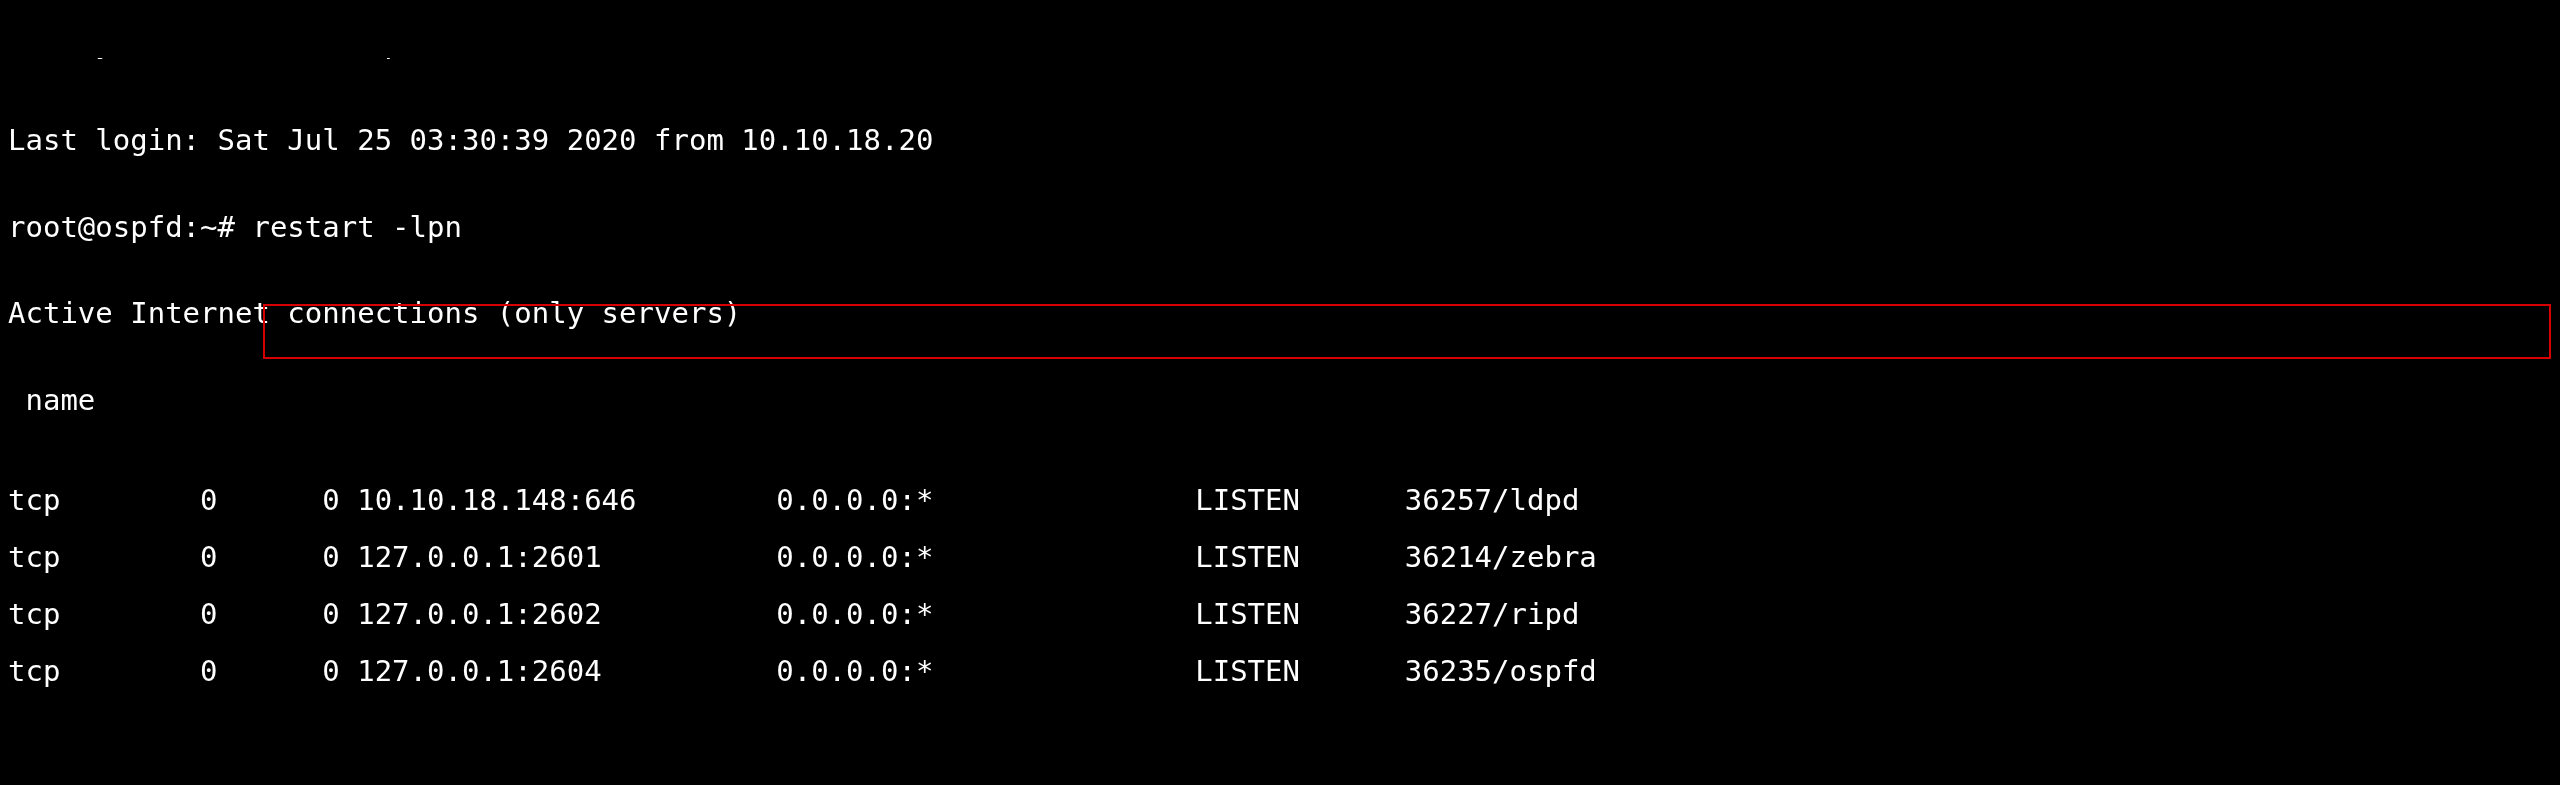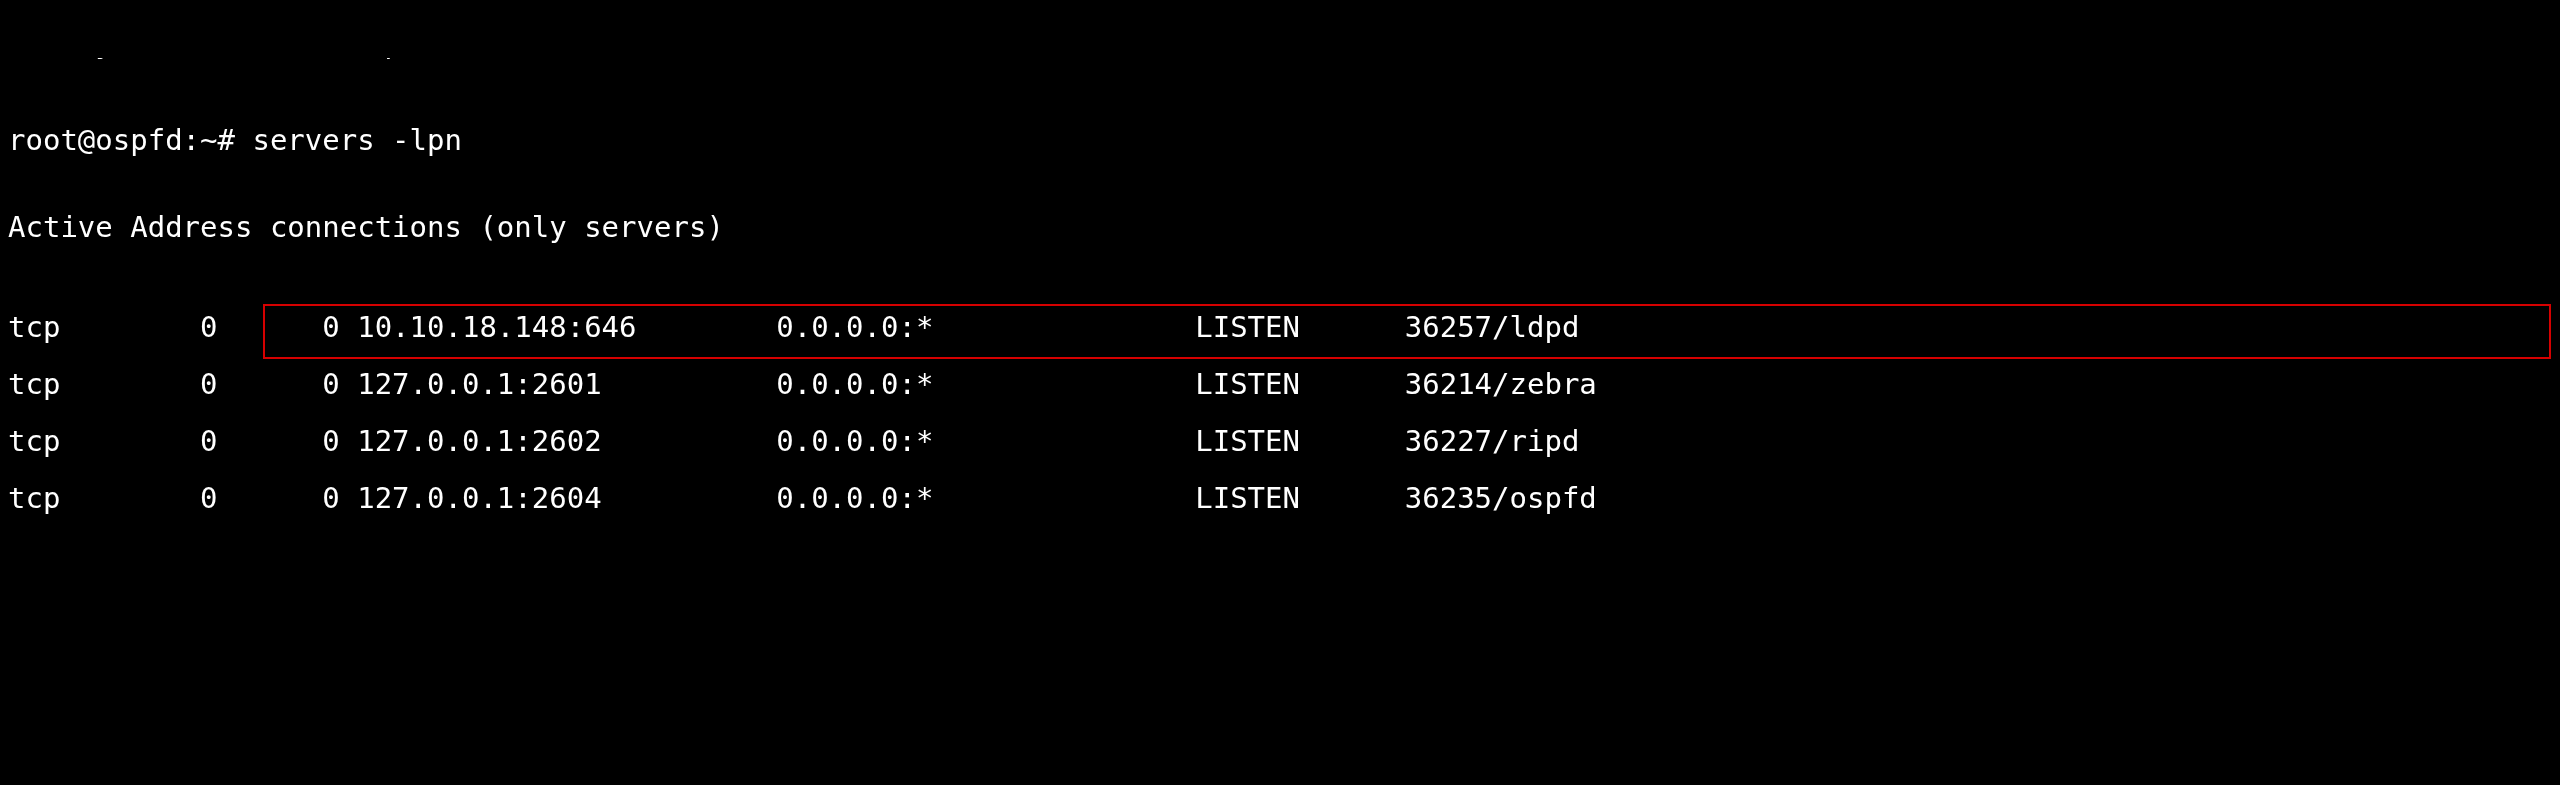--- a/index.html
+++ b/index.html
@@ -34,18 +34,20 @@
       border: 2px solid #d60000;
       box-sizing: border-box;
       pointer-events: none;
     }
   </style>
 </head>
 <body>
 
 <div class="terminal">
   <span class="partial-top"><span>    System restart required</span></span>
-  <span class="line"><span>root@ospfd:~# </span><span>servers -lpn</span></span>
-  <span class="line">Active Address connections (only servers)</span>
+  <span class="line">Last login: Sat Jul 25 03:30:39 2020 from 10.10.18.20</span>
+  <span class="line"><span>root@ospfd:~# </span><span>restart -lpn</span></span>
+  <span class="line">Active Internet connections (only servers)</span>
+  <span class="line"> name</span>
   <div id="rows-container"><span class="row">tcp        0      0 10.10.18.148:646        0.0.0.0:*               LISTEN      36257/ldpd</span><span class="row">tcp        0      0 127.0.0.1:2601          0.0.0.0:*               LISTEN      36214/zebra</span><span class="row">tcp        0      0 127.0.0.1:2602          0.0.0.0:*               LISTEN      36227/ripd</span><span class="row">tcp        0      0 127.0.0.1:2604          0.0.0.0:*               LISTEN      36235/ospfd</span></div>
 </div>
 
 <div class="highlight-box" id="hl" style="left: 263px; top: 304px; width: 2288px; height: 55px;"></div>
 
 </body></html>

